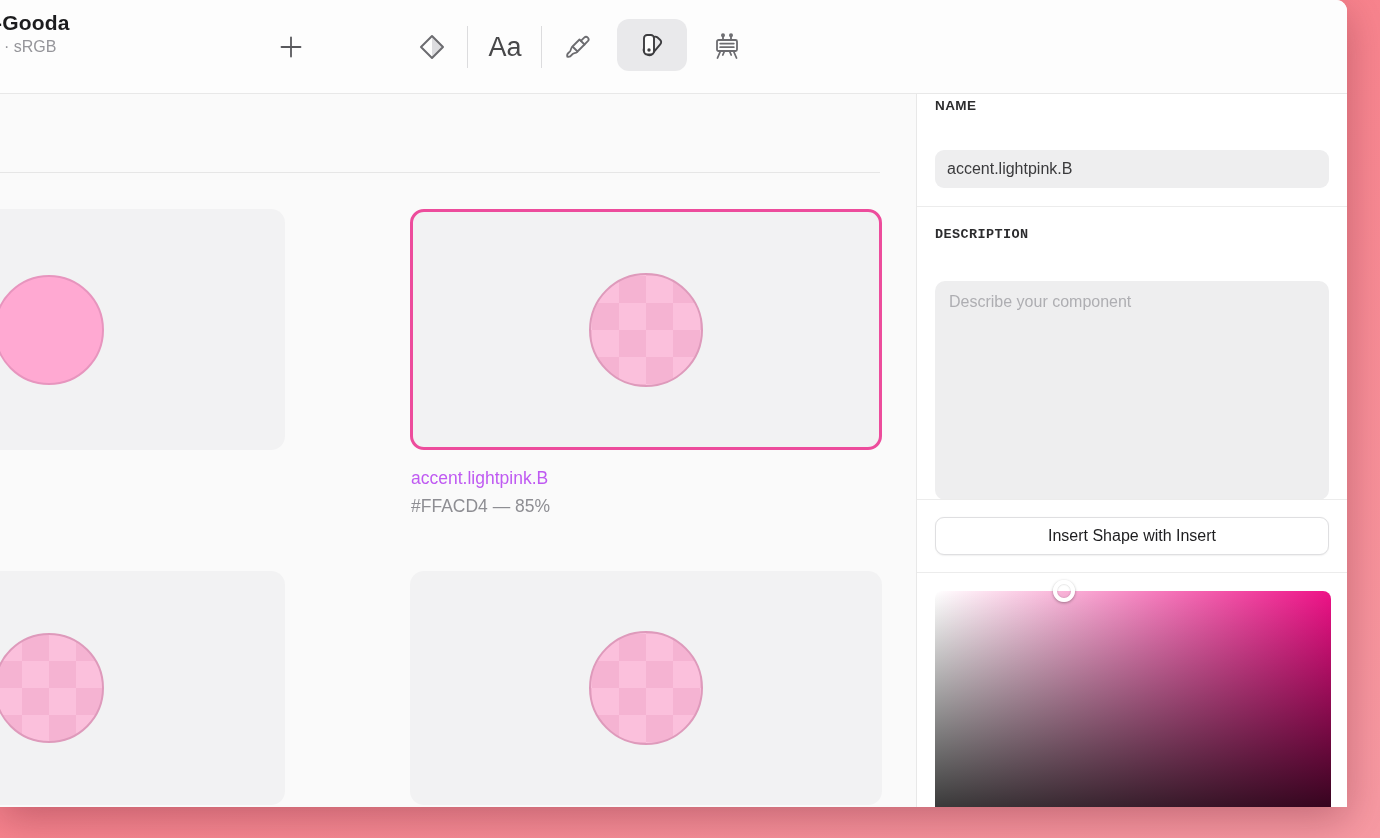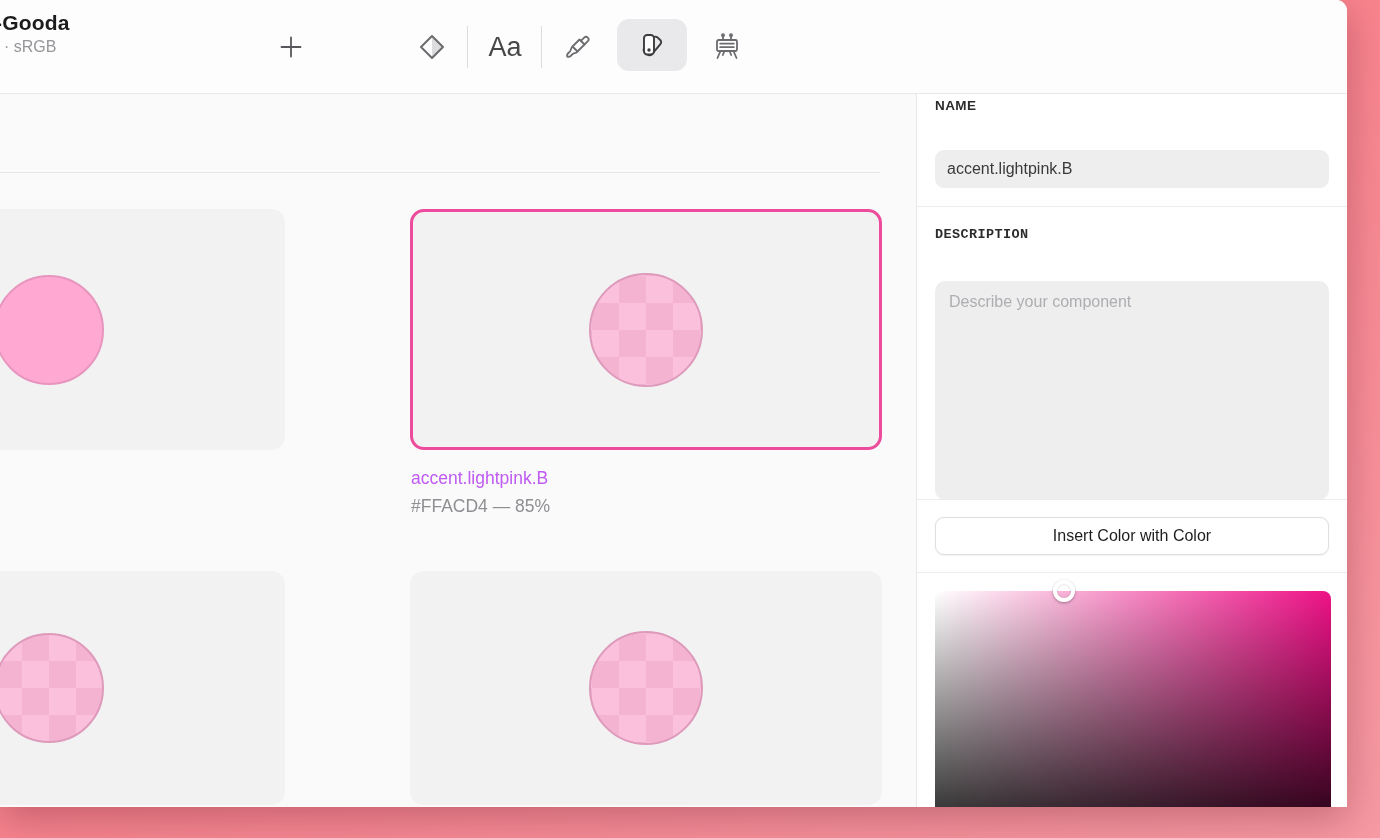--- a/index.html
+++ b/index.html
@@ -215,21 +215,21 @@
       <div class="sb-label" style="top:4px;">NAME</div>
       <input class="name-input" type="text" value="accent.lightpink.B" style="">
 
       <div class="sb-divider" style="top:112px;"></div>
 
       <div class="sb-label" style="top:133px;font-family:Liberation Mono, monospace;">DESCRIPTION</div>
       <textarea class="desc-area" placeholder="Describe your component" style=""></textarea>
 
       <div class="sb-divider" style="top:405px;"></div>
 
-      <button class="insert-btn">Insert Color with Color</button>
+      <button class="insert-btn">Insert Shape with Insert</button>
 
       <div class="sb-divider" style="top:478px;"></div>
 
       <div class="sv-picker">
         <div class="sv-handle"></div>
       </div>
     </div>
 
   </div>
 </div>

